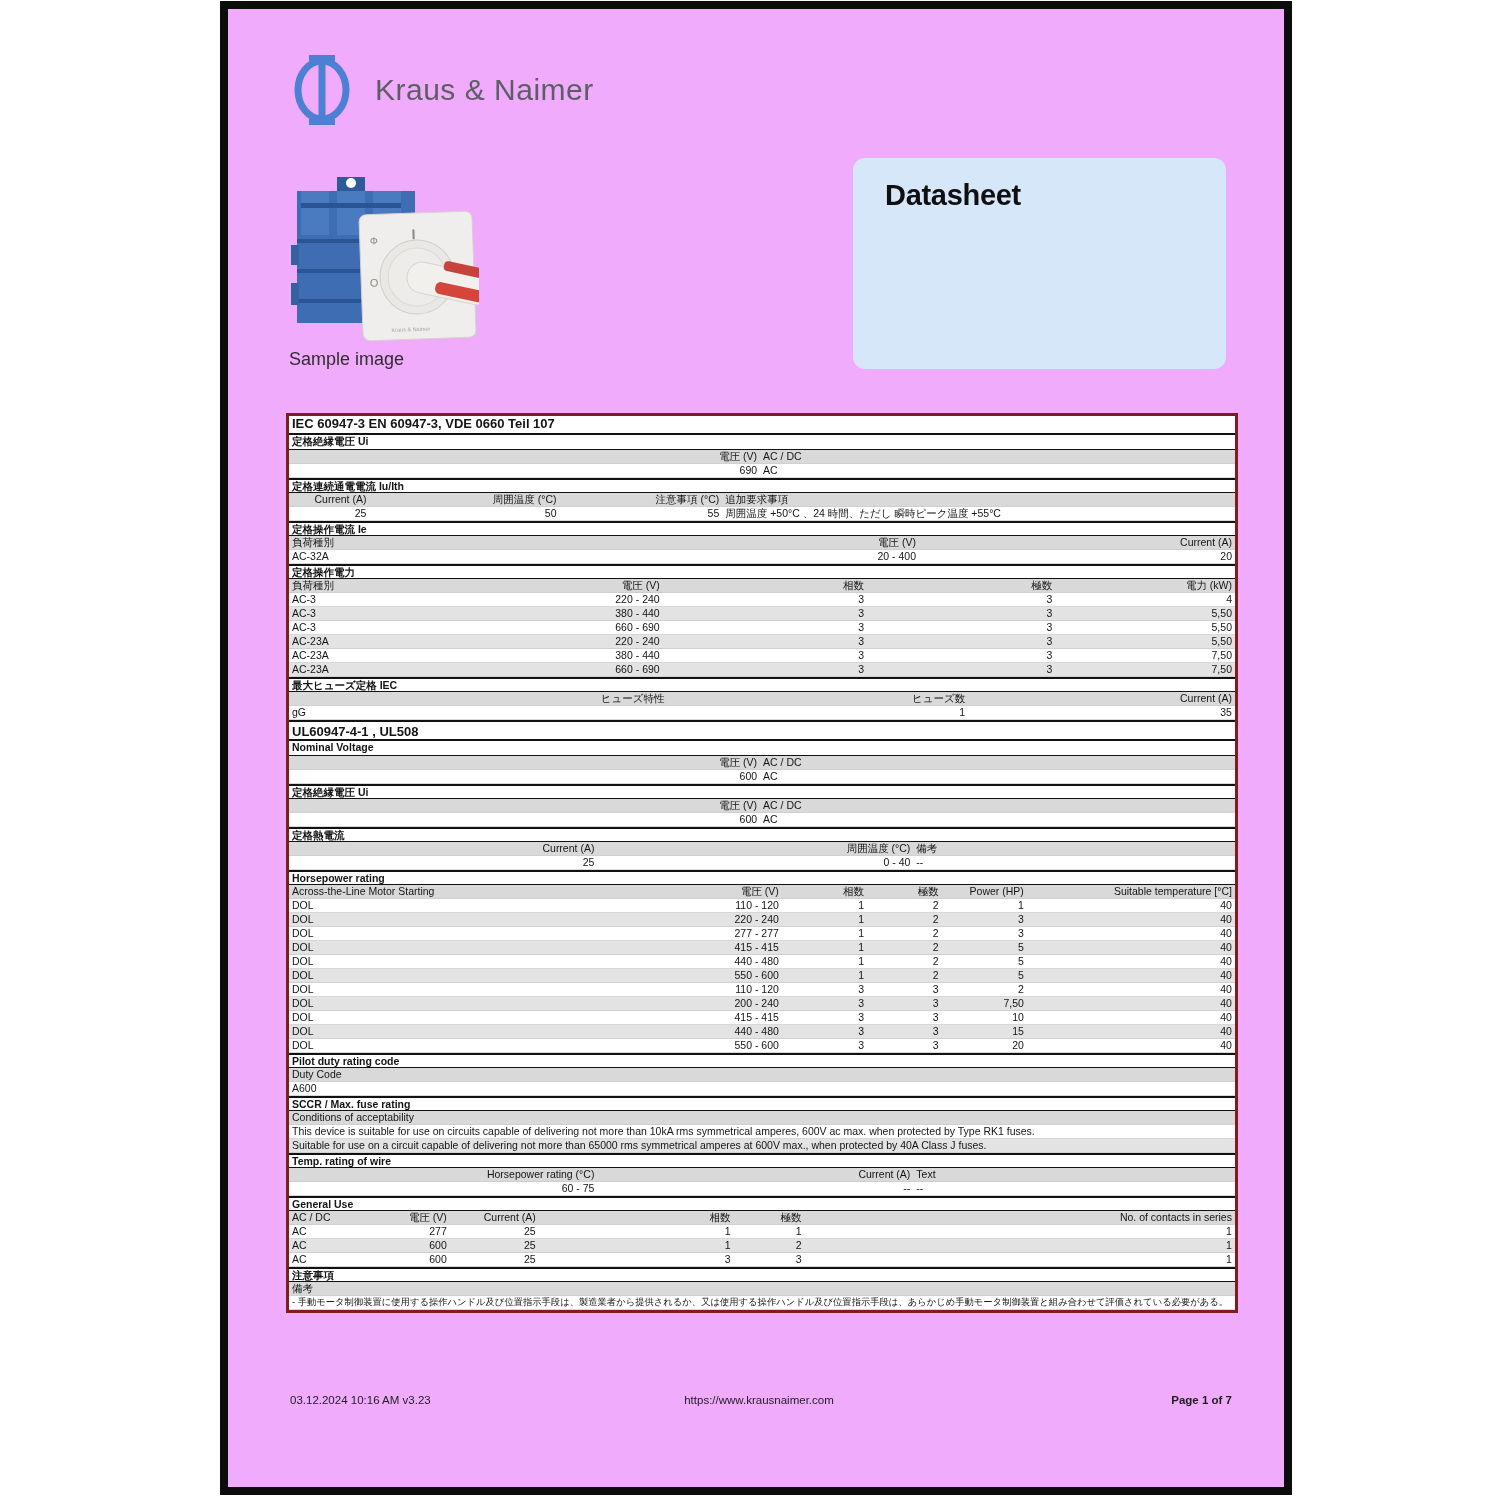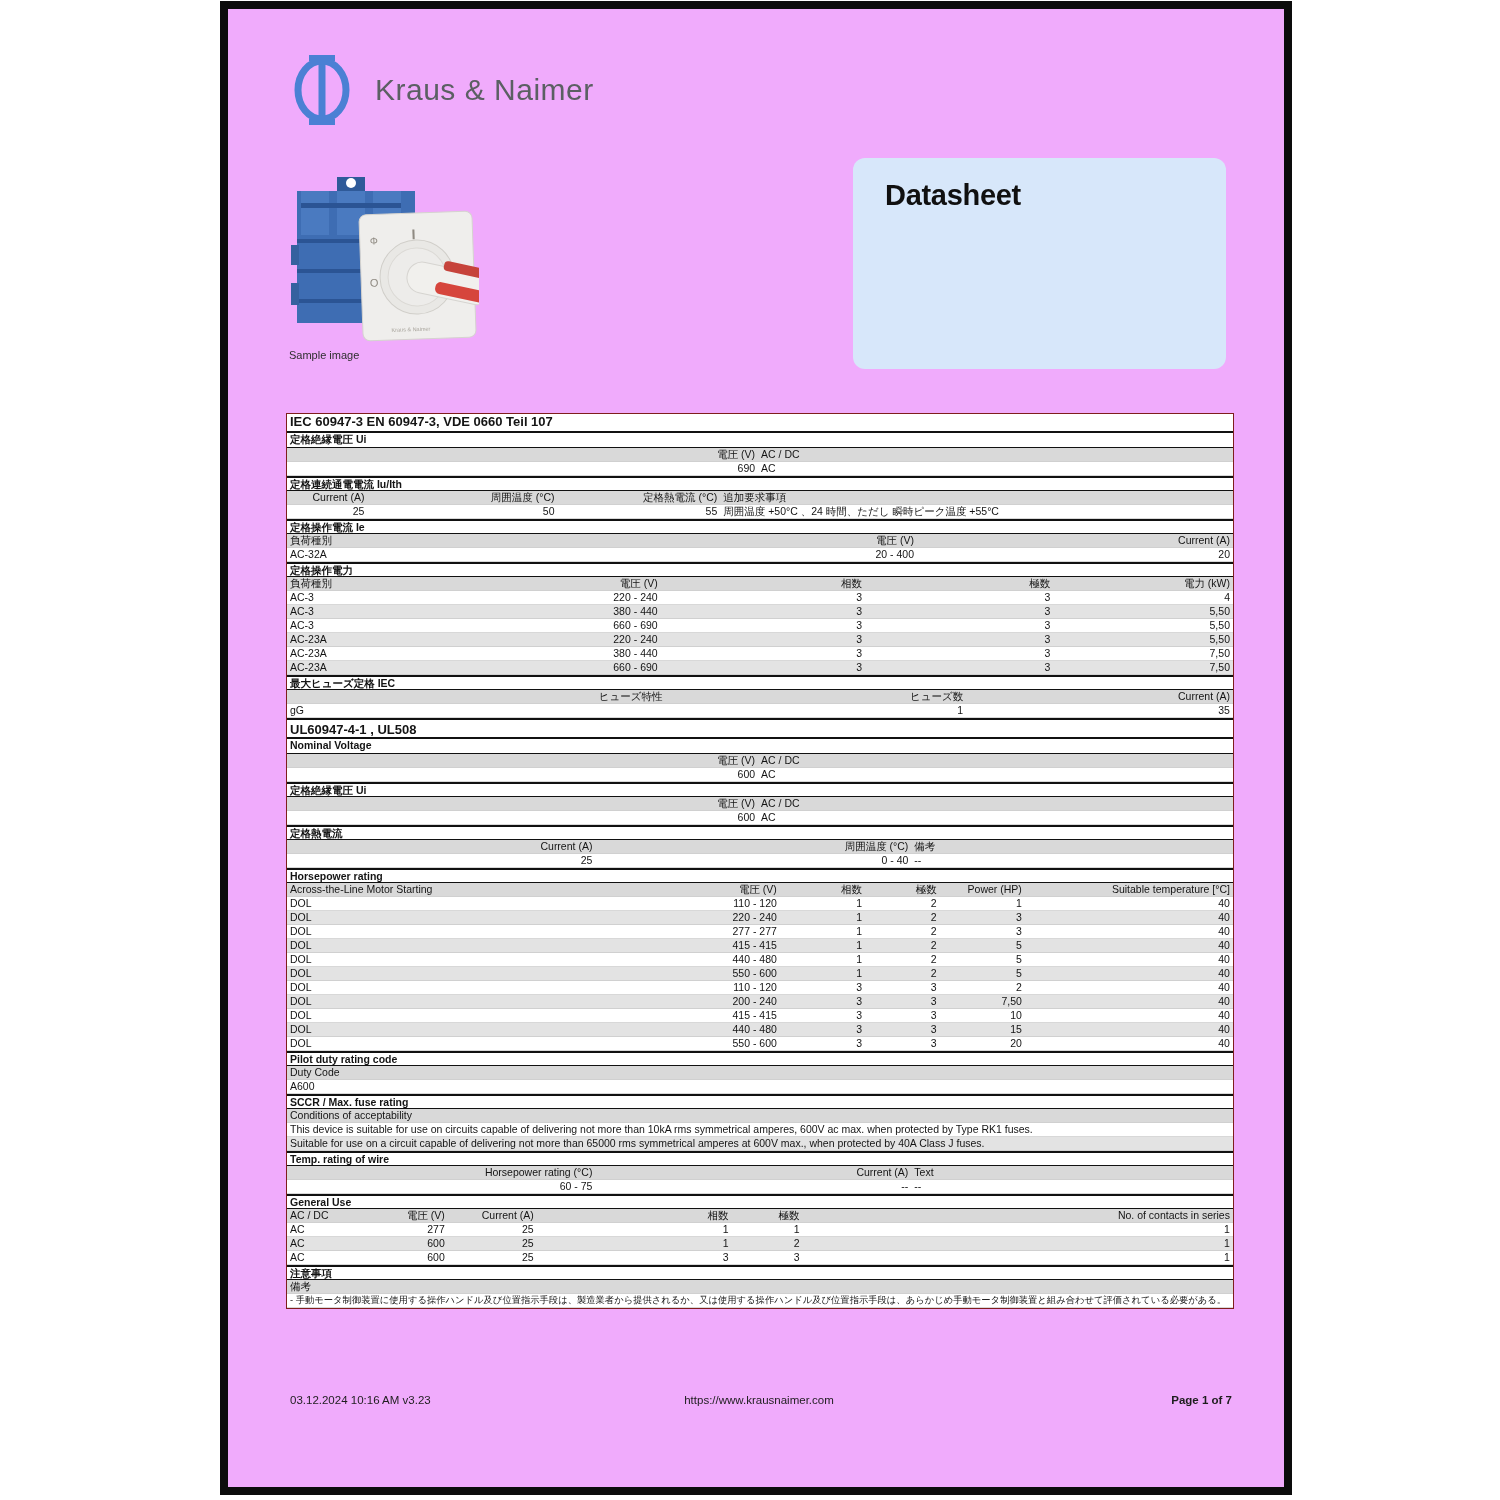--- a/index.html
+++ b/index.html
@@ -10,34 +10,34 @@
   }
   .page{
     position:absolute;left:220px;top:1px;width:1056px;height:1478px;
     border:8px solid #0c0c0c;background:#f0abfc;
   }
   
   .logo{position:absolute;left:61px;top:43px;display:flex;align-items:center;gap:20px;}
   .brand-name{font-size:30px;color:#5b5f63;letter-spacing:0.5px;font-weight:400;}
   
   .product{position:absolute;left:61px;top:164px;width:190px;height:172px;}
-  .caption{position:absolute;left:61px;top:340px;font-size:11px;color:#2e2e2e;}
+  .caption{position:absolute;left:61px;top:340px;font-size:18px;color:#2e2e2e;}
   
   .panel{
     position:absolute;left:625px;top:149px;width:373px;height:211px;
     background:#d7e7fa;border-radius:12px;
   }
   .panel-title{margin:21px 0 4px 32px;font-size:29px;font-weight:bold;color:#101010;letter-spacing:-0.3px;}
   .panel-meta{margin:13px 0 0 32px;font-size:14.5px;line-height:21px;color:#101010;}
   .panel-meta .b{font-weight:bold;}
   .panel-meta .v{margin-left:5px;}
   
   .spec-table{
     position:absolute;left:58px;top:404px;width:946px;
-    border:1px solid #7f1d1d;background:#fff;
+    border:3px solid #7f1d1d;background:#fff;
   }
   .trow{display:flex;width:100%;box-sizing:border-box;align-items:center;}
   .r-title{
     height:19px;font-weight:bold;font-size:13px;line-height:16px;
     padding-left:3px;border-bottom:2px solid #111;display:block;
   }
   .r-title.mid{border-top:2px solid #111;height:21px;padding-top:2px;}
   .r-sub{
     height:15px;font-weight:bold;font-size:10.5px;line-height:12px;
     padding-left:3px;border-top:2px solid #111;border-bottom:1px solid #111;display:block;
@@ -126,21 +126,21 @@
         <span class="cell a-left" style="width: 50.2%;">AC / DC</span>
       </div>
       <div class="trow r-data">
         <span class="cell a-right" style="width: 49.8%;">690</span>
         <span class="cell a-left" style="width: 50.2%;">AC</span>
       </div>
       <div class="trow r-sub">定格連続通電電流 Iu/Ith</div>
       <div class="trow r-head">
         <span class="cell a-right" style="width: 8.5%;">Current (A)</span>
         <span class="cell a-right" style="width: 20.1%;">周囲温度 (°C)</span>
-        <span class="cell a-right" style="width: 17.2%;">定格熱電流 (°C)</span>
+        <span class="cell a-right" style="width: 17.2%;">注意事項 (°C)</span>
         <span class="cell a-left" style="width: 54.2%;">追加要求事項</span>
       </div>
       <div class="trow r-data">
         <span class="cell a-right" style="width: 8.5%;">25</span>
         <span class="cell a-right" style="width: 20.1%;">50</span>
         <span class="cell a-right" style="width: 17.2%;">55</span>
         <span class="cell a-left" style="width: 54.2%;">周囲温度 +50°C 、24 時間、ただし 瞬時ピーク温度 +55°C</span>
       </div>
       <div class="trow r-sub">定格操作電流 Ie</div>
       <div class="trow r-head">

